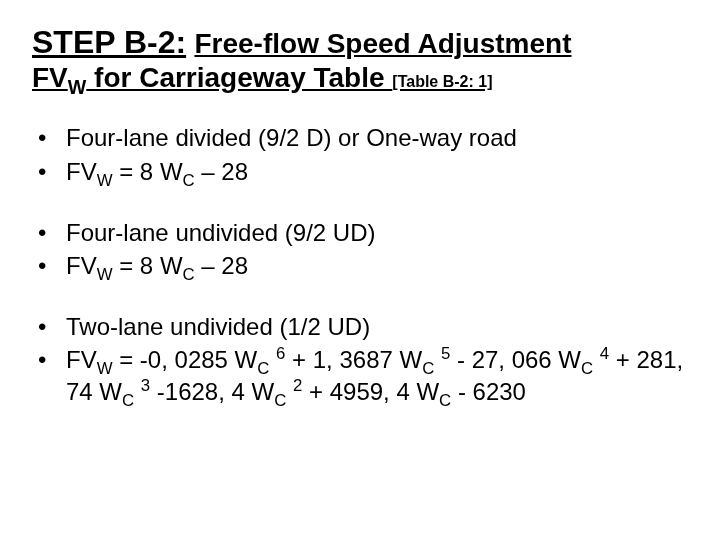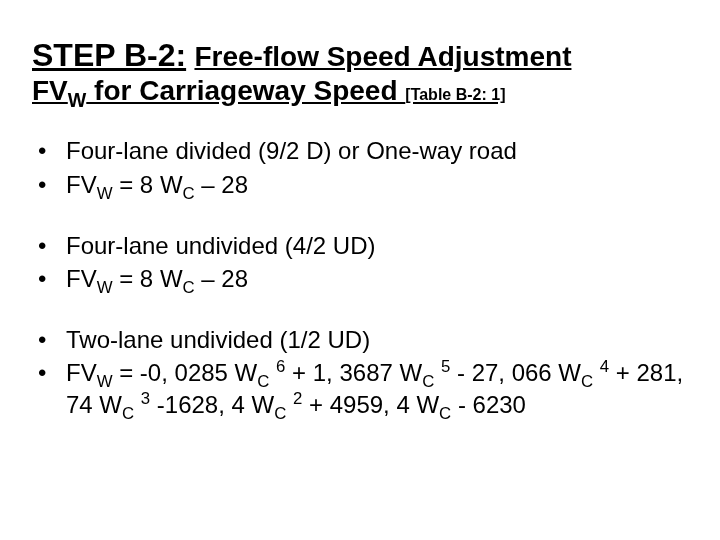--- a/index.html
+++ b/index.html
@@ -8,21 +8,21 @@
     width: 720px;
     height: 540px;
     background: #ffffff;
     font-family: Arial, Helvetica, sans-serif;
     color: #000000;
   }
   .slide {
     box-sizing: border-box;
     width: 720px;
     height: 540px;
-    padding: 37px 32px 24px 32px;
+    padding: 24px 32px 24px 32px;
   }
   .title-block {
     margin-bottom: 28px;
   }
   .title-line1 {
     font-weight: bold;
     font-size: 30px;
     line-height: 1.15;
   }
   .title-step {
@@ -79,39 +79,39 @@
 
 <div class="slide">
 
   <div class="title-block">
     <div class="title-line1">
       <span class="title-step">STEP B-2:</span>
       <span> </span>
       <span class="title-rest">Free-flow Speed Adjustment</span>
     </div>
     <div class="title-line2">
-      <span>FV</span><sub>W</sub><span> for Carriageway Speed </span><span class="title-table">[Table B-2: 1]</span>
+      <span>FV</span><sub>W</sub><span> for Carriageway Table </span><span class="title-table">[Table B-2: 1]</span>
     </div>
   </div>
 
   <div class="bullets" id="bullet-root">
   <div class="bullet-group">
         <div class="bullet-row">
           <div class="bullet-dot">•</div>
           <div class="bullet-text"><span>Four-lane divided (9/2 D) or One-way road</span></div>
         </div>
         <div class="bullet-row">
           <div class="bullet-dot">•</div>
           <div class="bullet-text"><span>FV</span><sub>W</sub><span> = 8 W</span><sub>C</sub><span> – 28</span></div>
         </div>
       </div>
       <div class="bullet-group">
         <div class="bullet-row">
           <div class="bullet-dot">•</div>
-          <div class="bullet-text"><span>Four-lane undivided (4/2 UD)</span></div>
+          <div class="bullet-text"><span>Four-lane undivided (9/2 UD)</span></div>
         </div>
         <div class="bullet-row">
           <div class="bullet-dot">•</div>
           <div class="bullet-text"><span>FV</span><sub>W</sub><span> = 8 W</span><sub>C</sub><span> – 28</span></div>
         </div>
       </div>
       <div class="bullet-group">
         <div class="bullet-row">
           <div class="bullet-dot">•</div>
           <div class="bullet-text"><span>Two-lane undivided (1/2 UD)</span></div>

